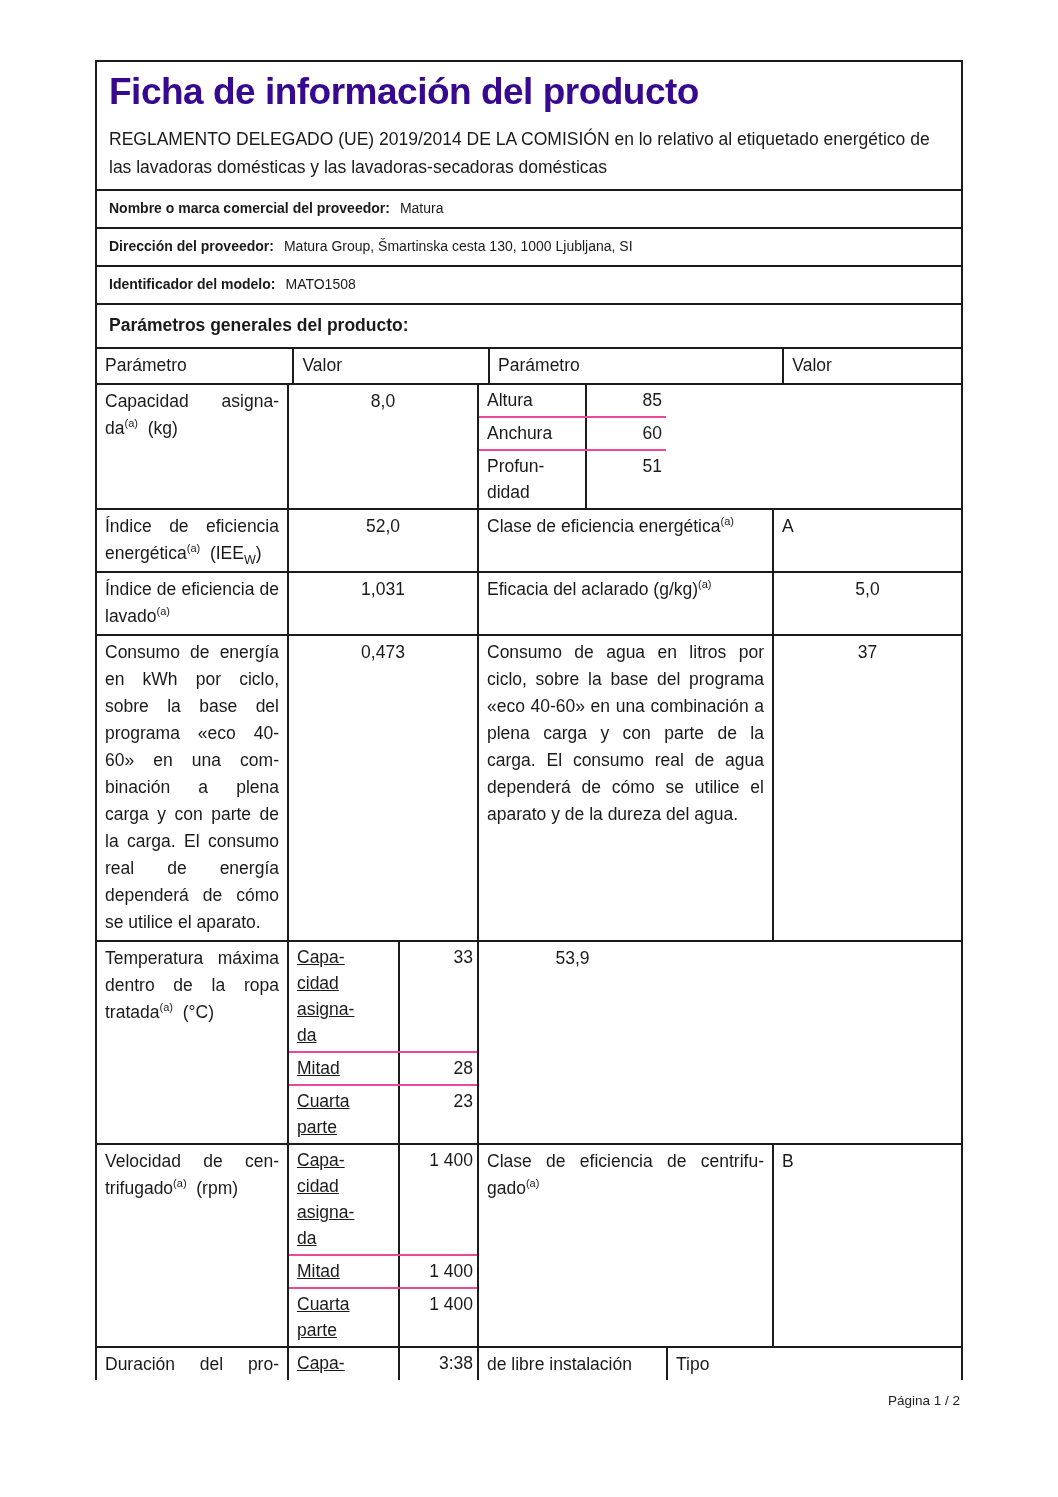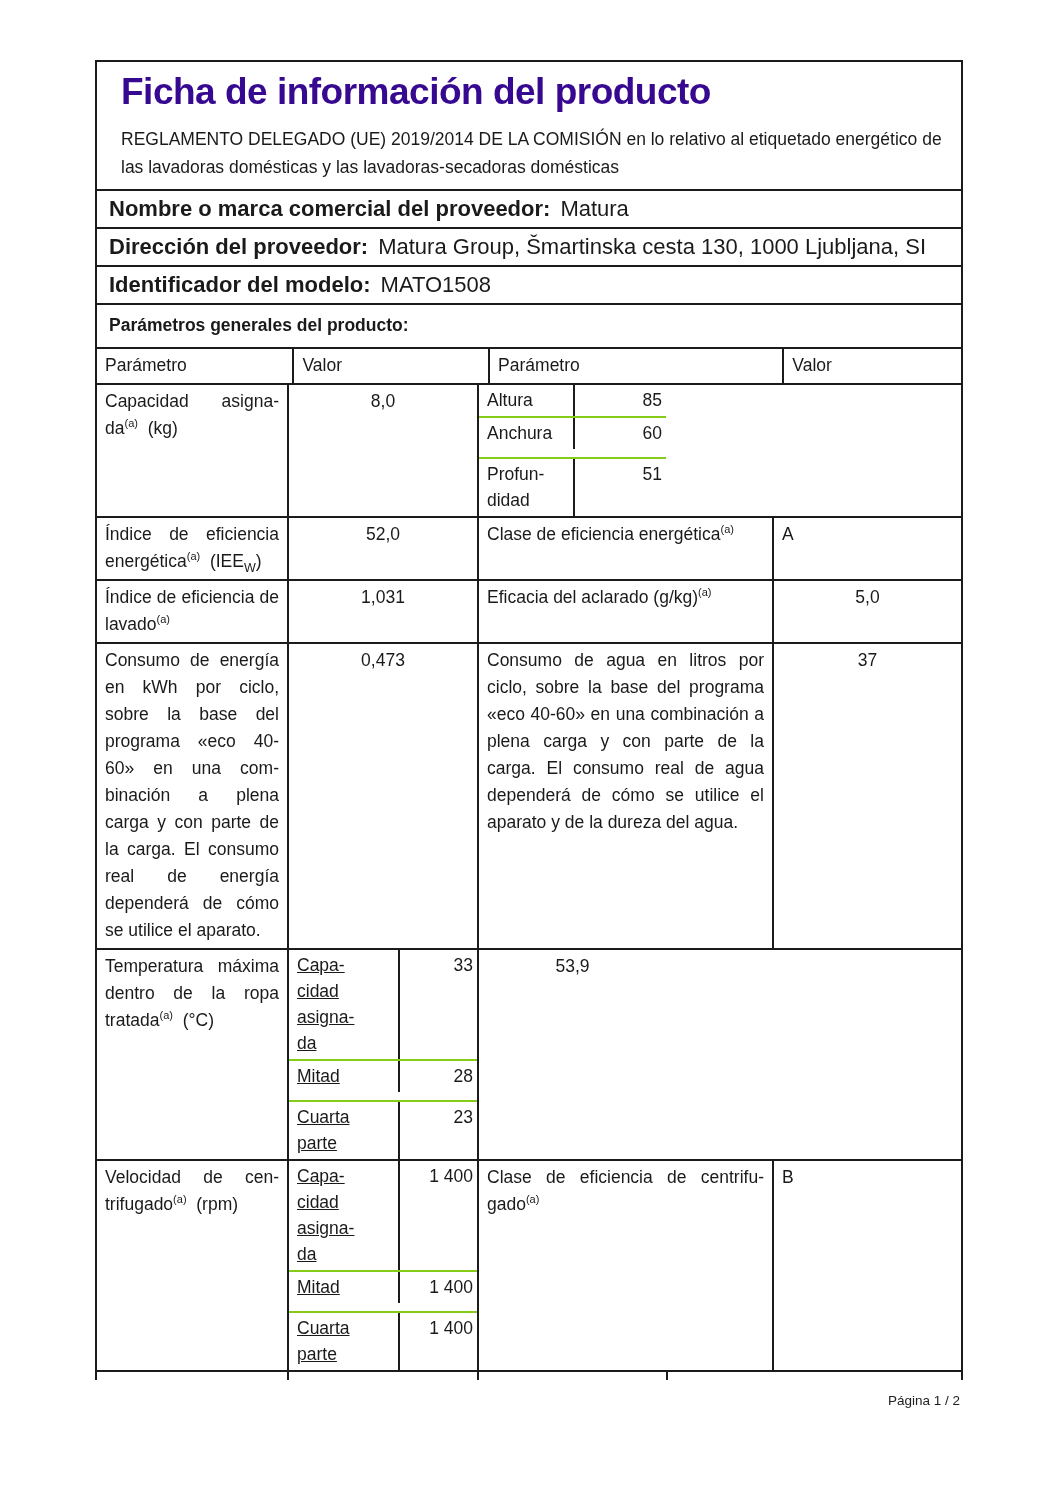--- a/index.html
+++ b/index.html
@@ -14,53 +14,53 @@
   .sheet {
     position: absolute; left: 95px; top: 60px;
     width: 868px; height: 1320px;
     border: 2px solid #1b1b1b; border-bottom: none;
     overflow: hidden;
     background: #fff;
   }
   .sheet > * + * { border-top: 2px solid #1b1b1b; }
 
   
-  .title-box { padding: 6px 12px 8px 24px; }
+  .title-box { padding: 6px 12px 8px 12px; }
   .doc-title {
     font-size: 37px; font-weight: bold; letter-spacing: -0.5px;
     color: #370890; line-height: 48px; margin-bottom: 9px;
   }
   .doc-subtitle { font-size: 17.5px; line-height: 28px; text-align: left; }
 
-  .info-box { padding: 4px 12px 5px 12px; font-size: 22px; line-height: 27px; }
+  .info-box { padding: 4px 12px 5px 12px; font-size: 14px; line-height: 27px; }
   .info-box b { font-weight: bold; }
   .info-box .val { margin-left: 10px; }
   .section-box { padding: 7px 12px 8px 12px; font-size: 17.5px; font-weight: bold; line-height: 27px; }
 
   
   .prow { display: flex; align-items: stretch; width: 100%; }
   .cell { padding: 3px 8px 4px 8px; font-size: 17.5px; line-height: 27px; }
   .c1 { width: 190px; }
   .c2 { width: 190px; border-left: 2px solid #1b1b1b; }
   .c3 { width: 295px; border-left: 2px solid #1b1b1b; }
   .c4 { width: 189px; border-left: 2px solid #1b1b1b; }
   .just { text-align: justify; }
   .num { text-align: center; }
   .hdr { min-height: 35px; gap: 16px; }
 
   
   .subtable { padding: 0; display: flex; flex-direction: column; }
   .subrow { display: flex; align-items: stretch; flex: 0 0 auto; }
-  .subrow + .subrow { border-top: 2px solid #84cc16; }
-  .subrow:last-child { flex: 1 0 auto; margin-top: 8px; }
+  .subrow + .subrow { border-top: 2px solid #ec4899; }
+  .subrow:last-child { flex: 1 0 auto; }
   .slabel { padding: 2px 6px 3px 8px; font-size: 17.5px; line-height: 26px; }
   .svalue { flex: 1; border-left: 2px solid #1b1b1b; padding: 2px 4px 3px 4px;
             font-size: 17.5px; line-height: 26px; text-align: right; }
   .c2.subtable .slabel { width: 109px; text-decoration: underline; }
-  .c4.subtable .slabel { width: 94px; }
+  .c4.subtable .slabel { width: 106px; }
 
   sup { font-size: 11px; vertical-align: super; line-height: 0; }
   sub { font-size: 12.5px; vertical-align: sub; line-height: 0; }
 
   .page-footer {
     position: absolute; top: 1393px; right: 98px;
     font-size: 13.5px; color: #222222;
   }
 </style>
 </head>

